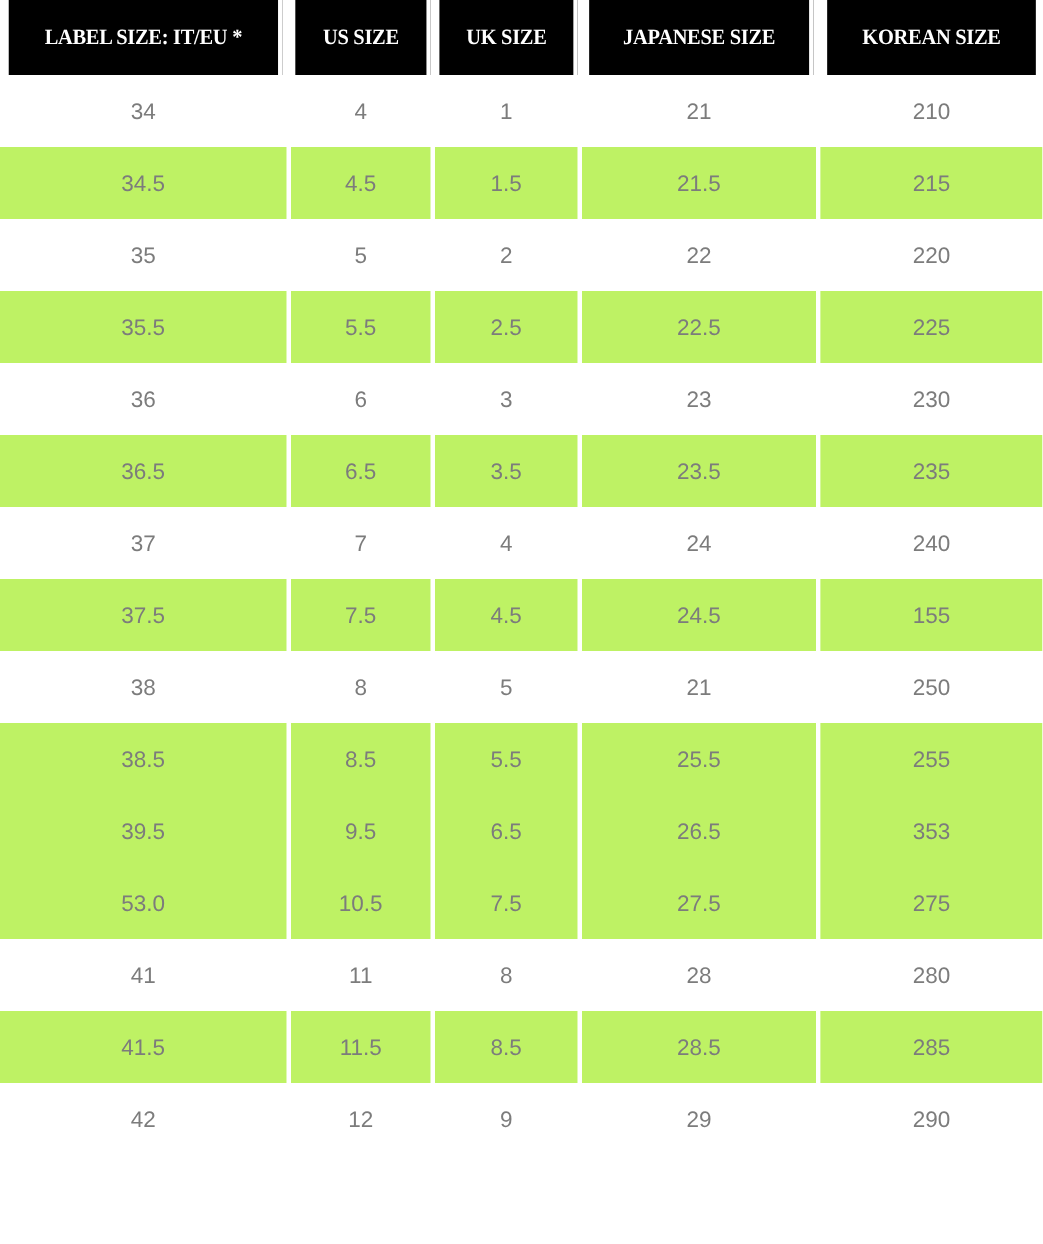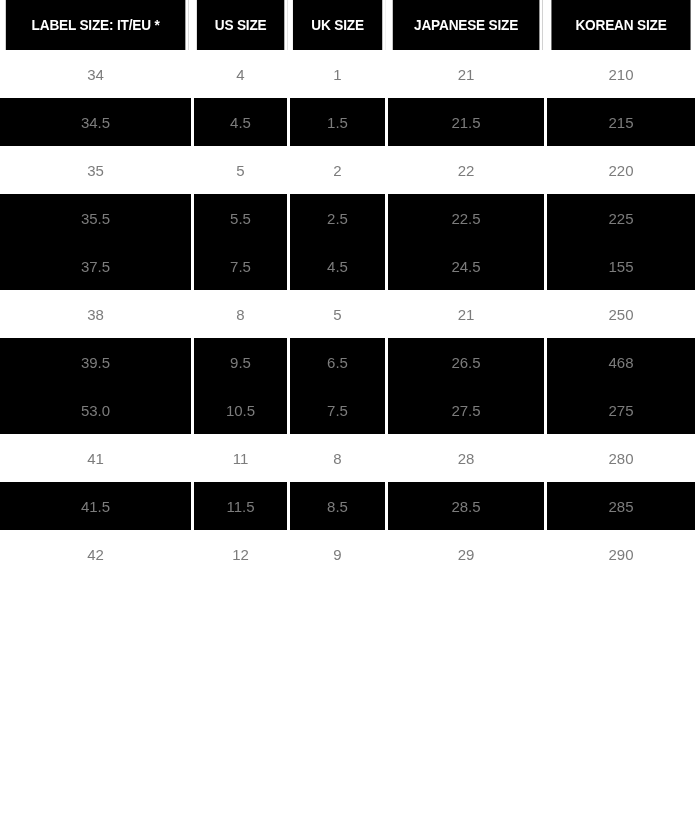--- a/index.html
+++ b/index.html
@@ -18,20 +18,21 @@
   #size-chart {
     width: 695px;
     border-collapse: separate;
     border-spacing: 0;
     table-layout: fixed;
   }
 
   
   thead tr {
     height: 50px;
+    font-family: Liberation Serif, serif;
   }
   thead th {
     background: #000000;
     color: #ffffff;
     font-size: 14.5px;
     font-weight: bold;
     letter-spacing: -0.2px;
     text-align: center;
     vertical-align: middle;
     padding: 0 4px;
@@ -61,21 +62,21 @@
     color: #7c7c7c;
     background: #ffffff;
     border-right: 3px solid #ffffff;
     padding: 0 4px;
     white-space: nowrap;
   }
   tbody td:last-child {
     border-right: none;
   }
   tbody tr.alt td {
-    background: #000000;
+    background: #bef264;
   }
 
   
   col.c0 { width: 194px; }
   col.c1 { width: 96px;  }
   col.c2 { width: 98px;  }
   col.c3 { width: 159px; }
   col.c4 { width: 148px; }
 </style>
 </head>
@@ -120,40 +121,68 @@
         <td>22</td>
         <td>220</td>
       </tr>
       <tr class="alt">
         <td>35.5</td>
         <td>5.5</td>
         <td>2.5</td>
         <td>22.5</td>
         <td>225</td>
       </tr>
+      <tr>
+        <td>36</td>
+        <td>6</td>
+        <td>3</td>
+        <td>23</td>
+        <td>230</td>
+      </tr>
+      <tr class="alt">
+        <td>36.5</td>
+        <td>6.5</td>
+        <td>3.5</td>
+        <td>23.5</td>
+        <td>235</td>
+      </tr>
+      <tr>
+        <td>37</td>
+        <td>7</td>
+        <td>4</td>
+        <td>24</td>
+        <td>240</td>
+      </tr>
       <tr class="alt">
         <td>37.5</td>
         <td>7.5</td>
         <td>4.5</td>
         <td>24.5</td>
         <td>155</td>
       </tr>
       <tr>
         <td>38</td>
         <td>8</td>
         <td>5</td>
         <td>21</td>
         <td>250</td>
       </tr>
       <tr class="alt">
+        <td>38.5</td>
+        <td>8.5</td>
+        <td>5.5</td>
+        <td>25.5</td>
+        <td>255</td>
+      </tr>
+      <tr class="alt">
         <td>39.5</td>
         <td>9.5</td>
         <td>6.5</td>
         <td>26.5</td>
-        <td>468</td>
+        <td>353</td>
       </tr>
       <tr class="alt">
         <td>53.0</td>
         <td>10.5</td>
         <td>7.5</td>
         <td>27.5</td>
         <td>275</td>
       </tr>
       <tr>
         <td>41</td>

